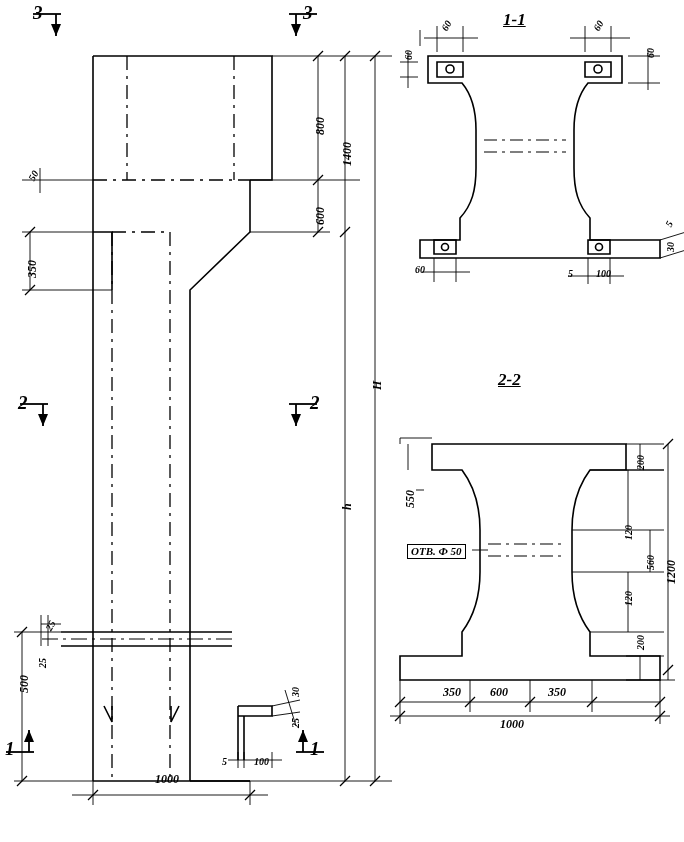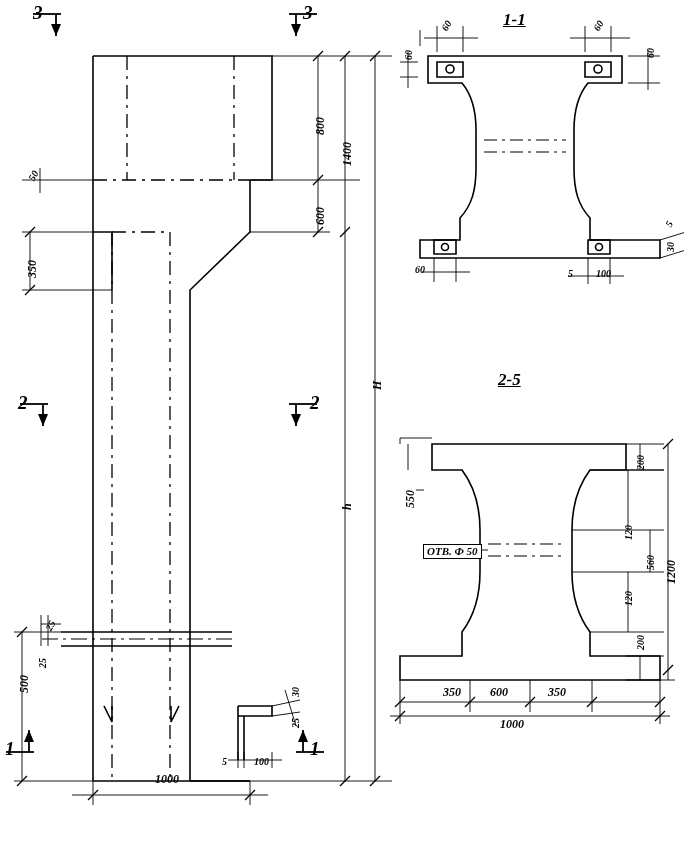--- a/index.html
+++ b/index.html
@@ -54,21 +54,20 @@
   }
   .rot-neg {
     transform: rotate(-62deg);
     transform-origin: 0 0;
   }
   .boxlbl {
     font-size: 11px;
     border: 1px solid #000;
     padding: 1px 3px;
     background: #fff;
-    margin-left: 16px;
   }
 </style>
 </head>
 <body>
 
 <div id="sheet">
 
   <svg class="layer" viewBox="0 0 684 842" xmlns="http://www.w3.org/2000/svg">
     <g fill="none" stroke="#000" stroke-width="1.6" stroke-linejoin="miter" stroke-linecap="butt">
 
@@ -310,21 +309,21 @@
         <path d="M 663,675 L 673,665"></path>
       </g>
 
       <g stroke-width="0.9">
         <path d="M 472,550 L 488,550"></path>
       </g>
     </g>
   </svg>
 
   <div class="lbl secttitle" style="left:503px; top:2px;margin-top:9px;">1-1</div>
-  <div class="lbl secttitle" style="left:498px; top:371px;">2-5</div>
+  <div class="lbl secttitle" style="left:498px; top:371px;">2-2</div>
 
   <div class="lbl marktxt" style="left:33px; top:3px;">3</div>
   <div class="lbl marktxt" style="left:303px; top:3px;">3</div>
   <div class="lbl marktxt" style="left:18px; top:393px;">2</div>
   <div class="lbl marktxt" style="left:310px; top:393px;">2</div>
   <div class="lbl marktxt" style="left:5px; top:739px;">1</div>
   <div class="lbl marktxt" style="left:310px; top:739px;">1</div>
 
   <div class="lbl dim rot90" style="left:314px; top:135px;">800</div>
   <div class="lbl dim rot90" style="left:341px; top:166px;">1400</div>

